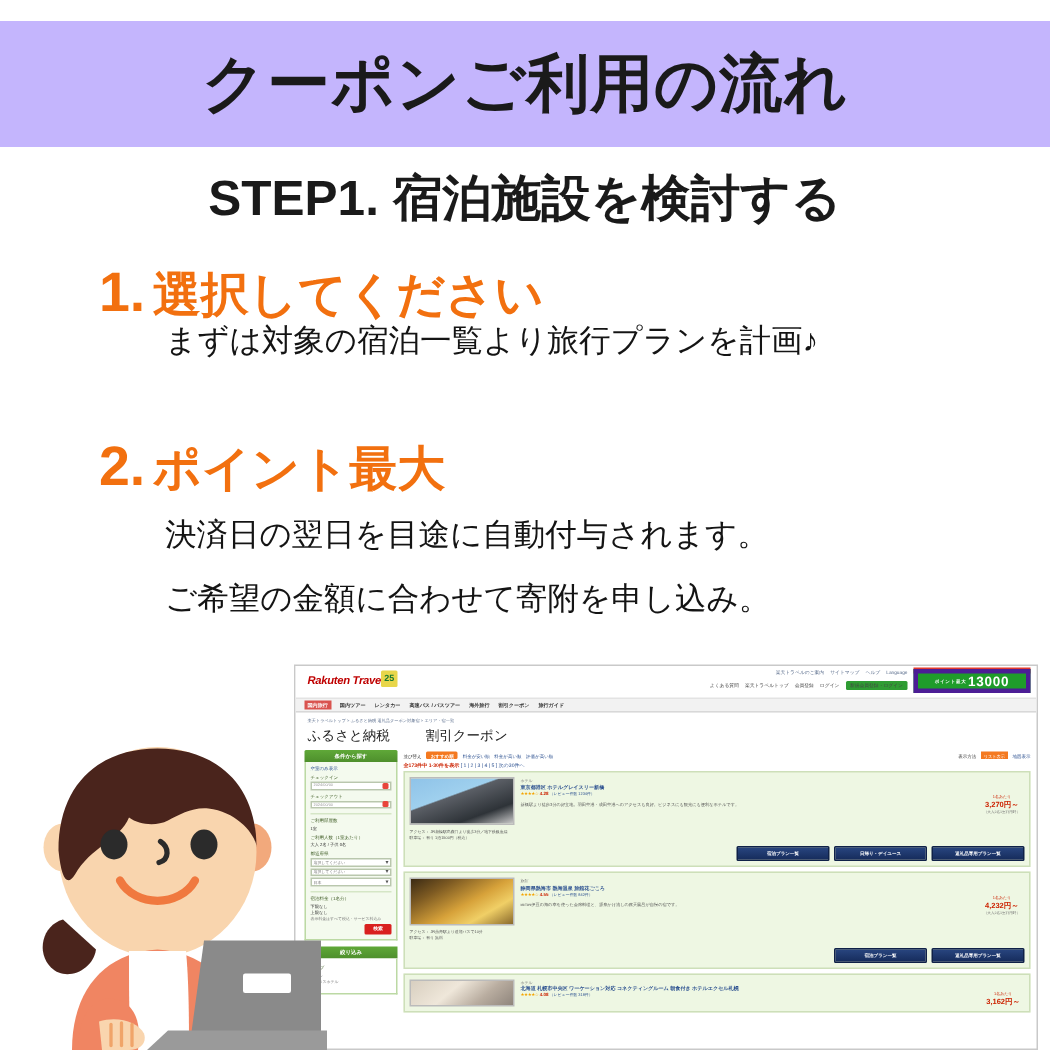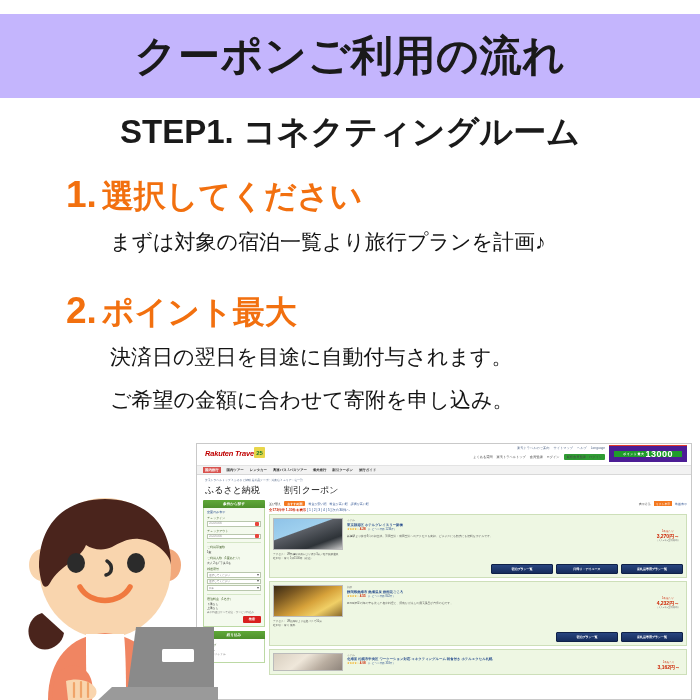--- a/index.html
+++ b/index.html
@@ -41,21 +41,21 @@
   .step-label {
     color: #f2700f; font-weight: 700; font-size: 32px; line-height: 1;
     white-space: nowrap;
   }
   .step-desc {
     padding-left: 110px; color: #141414;
     font-size: 21px; line-height: 1.42; font-weight: 400;
     white-space: nowrap;
   }
   #block1 { top: 176px; }
-  #block1 .step-desc { margin-top: 14px; }
+  #block1 .step-desc { }
   #block2 { top: 292px; }
   #block2 .step-desc { margin-top: 13px; }
 
   
   .shot {
     position: absolute; left: 196px; top: 443px;
     width: 496px; height: 257px;
     background: #ffffff;
     border: 1px solid #c9c9c9;
     overflow: hidden;
@@ -74,21 +74,21 @@
     background:#e8d64a; color:#1a7a2e; font-size:6px; font-weight:700;
     display:flex; align-items:center; justify-content:center; border-radius:1px;
   }
   .rk-toplinks { position:absolute; right:86px; top:2px; display:flex; gap:4px; }
   .rk-toplinks span { font-size:3.2px; color:#5a6d8c; }
   .rk-toplinks2 { position:absolute; right:86px; top:10px; display:flex; gap:4px; align-items:center;}
   .rk-toplinks2 span { font-size:3.2px; color:#444; }
   .rk-greenbtn { background:#2f9c33; color:#fff; padding:1px 3px; border-radius:1px; font-size:3.2px; }
   .rk-badge {
     position:absolute; right:4px; top:2px; width:78px; height:16px;
-    background:#1f9c2a; border:5px solid #4c1d95;
+    background:#1f9c2a; border:3px solid #4c1d95;
     display:flex; align-items:center; justify-content:center;
     color:#fff; font-weight:700; font-size:9px; letter-spacing:0.5px;
   }
   .rk-badge .small { font-size:3px; margin-right:1px; }
   .rk-badge-top {
     position:absolute; right:4px; top:1px; width:78px; height:4px;
     background:#e23b2e;
   }
 
   
@@ -186,21 +186,21 @@
 </style>
 </head>
 <body>
 
 <div id="page">
 
   <div class="banner">
     <div class="banner-title">クーポンご利用の流れ</div>
   </div>
 
-  <div class="step-head">STEP1. コネクティングルーム</div>
+  <div class="step-head">STEP1. 宿泊施設を検討する</div>
 
   <div class="step-block" id="block1">
     <div class="step-row">
       <span class="step-num">1.</span>
       <span class="step-label">選択してください</span>
     </div>
     <div class="step-desc">まずは対象の宿泊一覧より旅行プランを計画♪</div>
   </div>
 
   <div class="step-block" id="block2">

